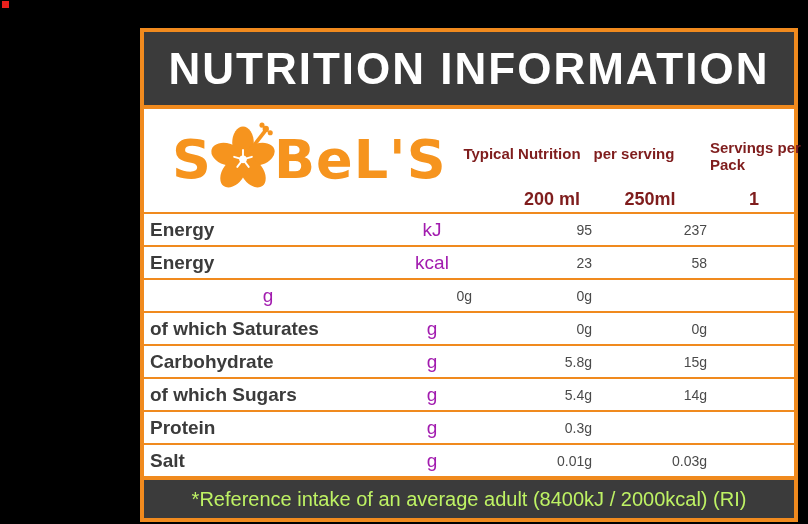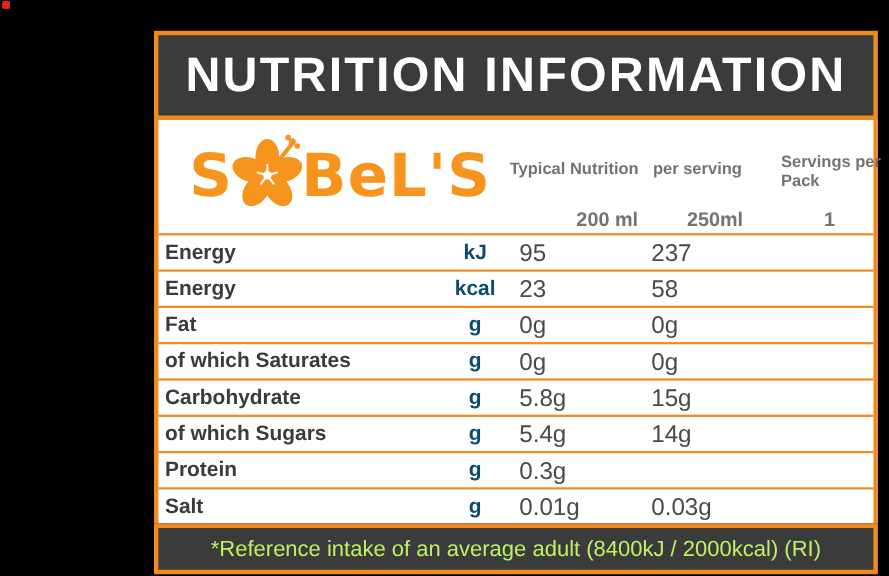--- a/index.html
+++ b/index.html
@@ -11,37 +11,37 @@
 
   
   .title-box{box-sizing:border-box;height:81px;background:#3b3b3b;border:4px solid #f08a1e;
              display:flex;align-items:center;justify-content:center;}
   .title-box span{color:#ffffff;font-weight:bold;font-size:44px;letter-spacing:2px;white-space:nowrap;}
 
   
   .body{box-sizing:border-box;background:#ffffff;border-left:4px solid #f08a1e;border-right:4px solid #f08a1e;}
 
   .header-row{position:relative;height:103px;}
-  .hdr{position:absolute;color:#737373;font-weight:bold;}
+  .hdr{position:absolute;color:#7f1d1d;font-weight:bold;}
   .hdr.c{transform:translateX(-50%);white-space:nowrap;text-align:center;}
   .hdr-top{top:36px;font-size:15px;}
   .hdr-pack{top:30px;left:566px;width:110px;font-size:15px;line-height:17px;text-align:left;}
   .hdr-bot{top:80px;font-size:18px;}
 
   .brand{position:absolute;left:28px;top:22px;display:flex;align-items:flex-start;color:#f6941e;
          font-family:"DejaVu Sans","Liberation Sans",sans-serif;font-weight:800;font-size:54px;
          letter-spacing:1px;line-height:58px;}
   .brand .flower{margin:-16px -7px 0 -7px;}
 
   
   .row{box-sizing:border-box;height:33px;border-top:2px solid #f08a1e;
        display:grid;grid-template-columns:248px 80px 120px 115px 87px;align-items:center;}
   .row .name{font-weight:bold;font-size:19px;color:#3b3b3b;padding-left:6px;}
-  .row .unit{font-weight:bold;font-size:19px;color:#0c4a6e;text-align:center;}
-  .row .val{font-size:22px;color:#4a4a4a;text-align:left;}
+  .row .unit{font-weight:normal;font-size:19px;color:#a21caf;text-align:center;}
+  .row .val{font-size:14px;color:#4a4a4a;text-align:right;}
 
   
   .footer{box-sizing:border-box;height:46px;background:#3b3b3b;border:4px solid #f08a1e;
           display:flex;align-items:center;justify-content:center;}
   .footer span{color:#bef264;font-weight:normal;font-size:20px;white-space:nowrap;}
 </style>
 </head>
 <body>
 
 <div class="stage">
@@ -103,21 +103,20 @@
         <span class="val"></span>
       </div>
       <div class="row">
         <span class="name">Energy</span>
         <span class="unit">kcal</span>
         <span class="val">23</span>
         <span class="val">58</span>
         <span class="val"></span>
       </div>
       <div class="row">
-        <span class="name">Fat</span>
         <span class="unit">g</span>
         <span class="val">0g</span>
         <span class="val">0g</span>
         <span class="val"></span>
       </div>
       <div class="row">
         <span class="name">of which Saturates</span>
         <span class="unit">g</span>
         <span class="val">0g</span>
         <span class="val">0g</span>

